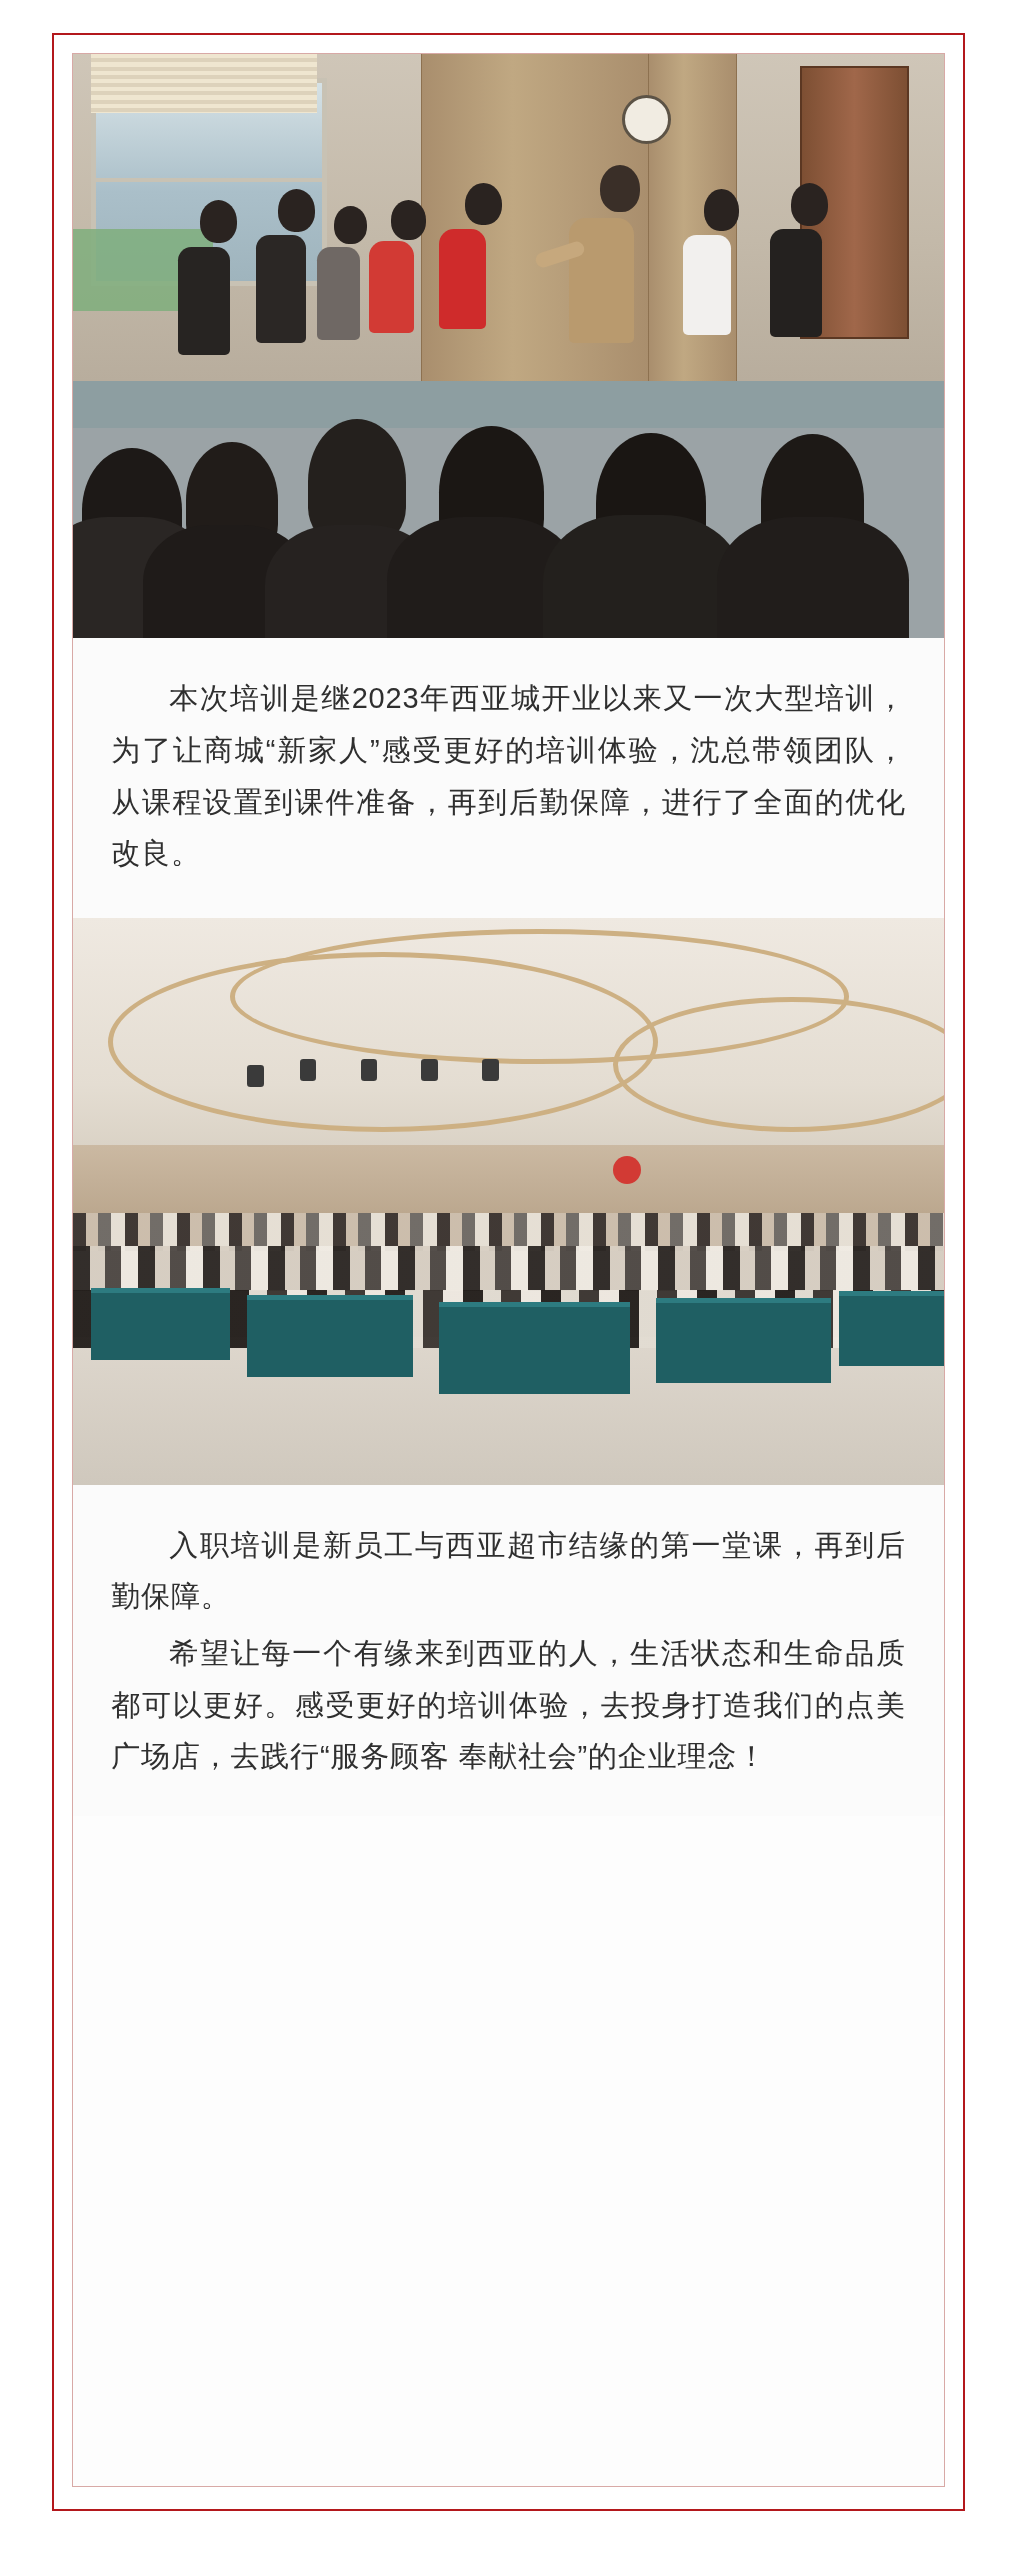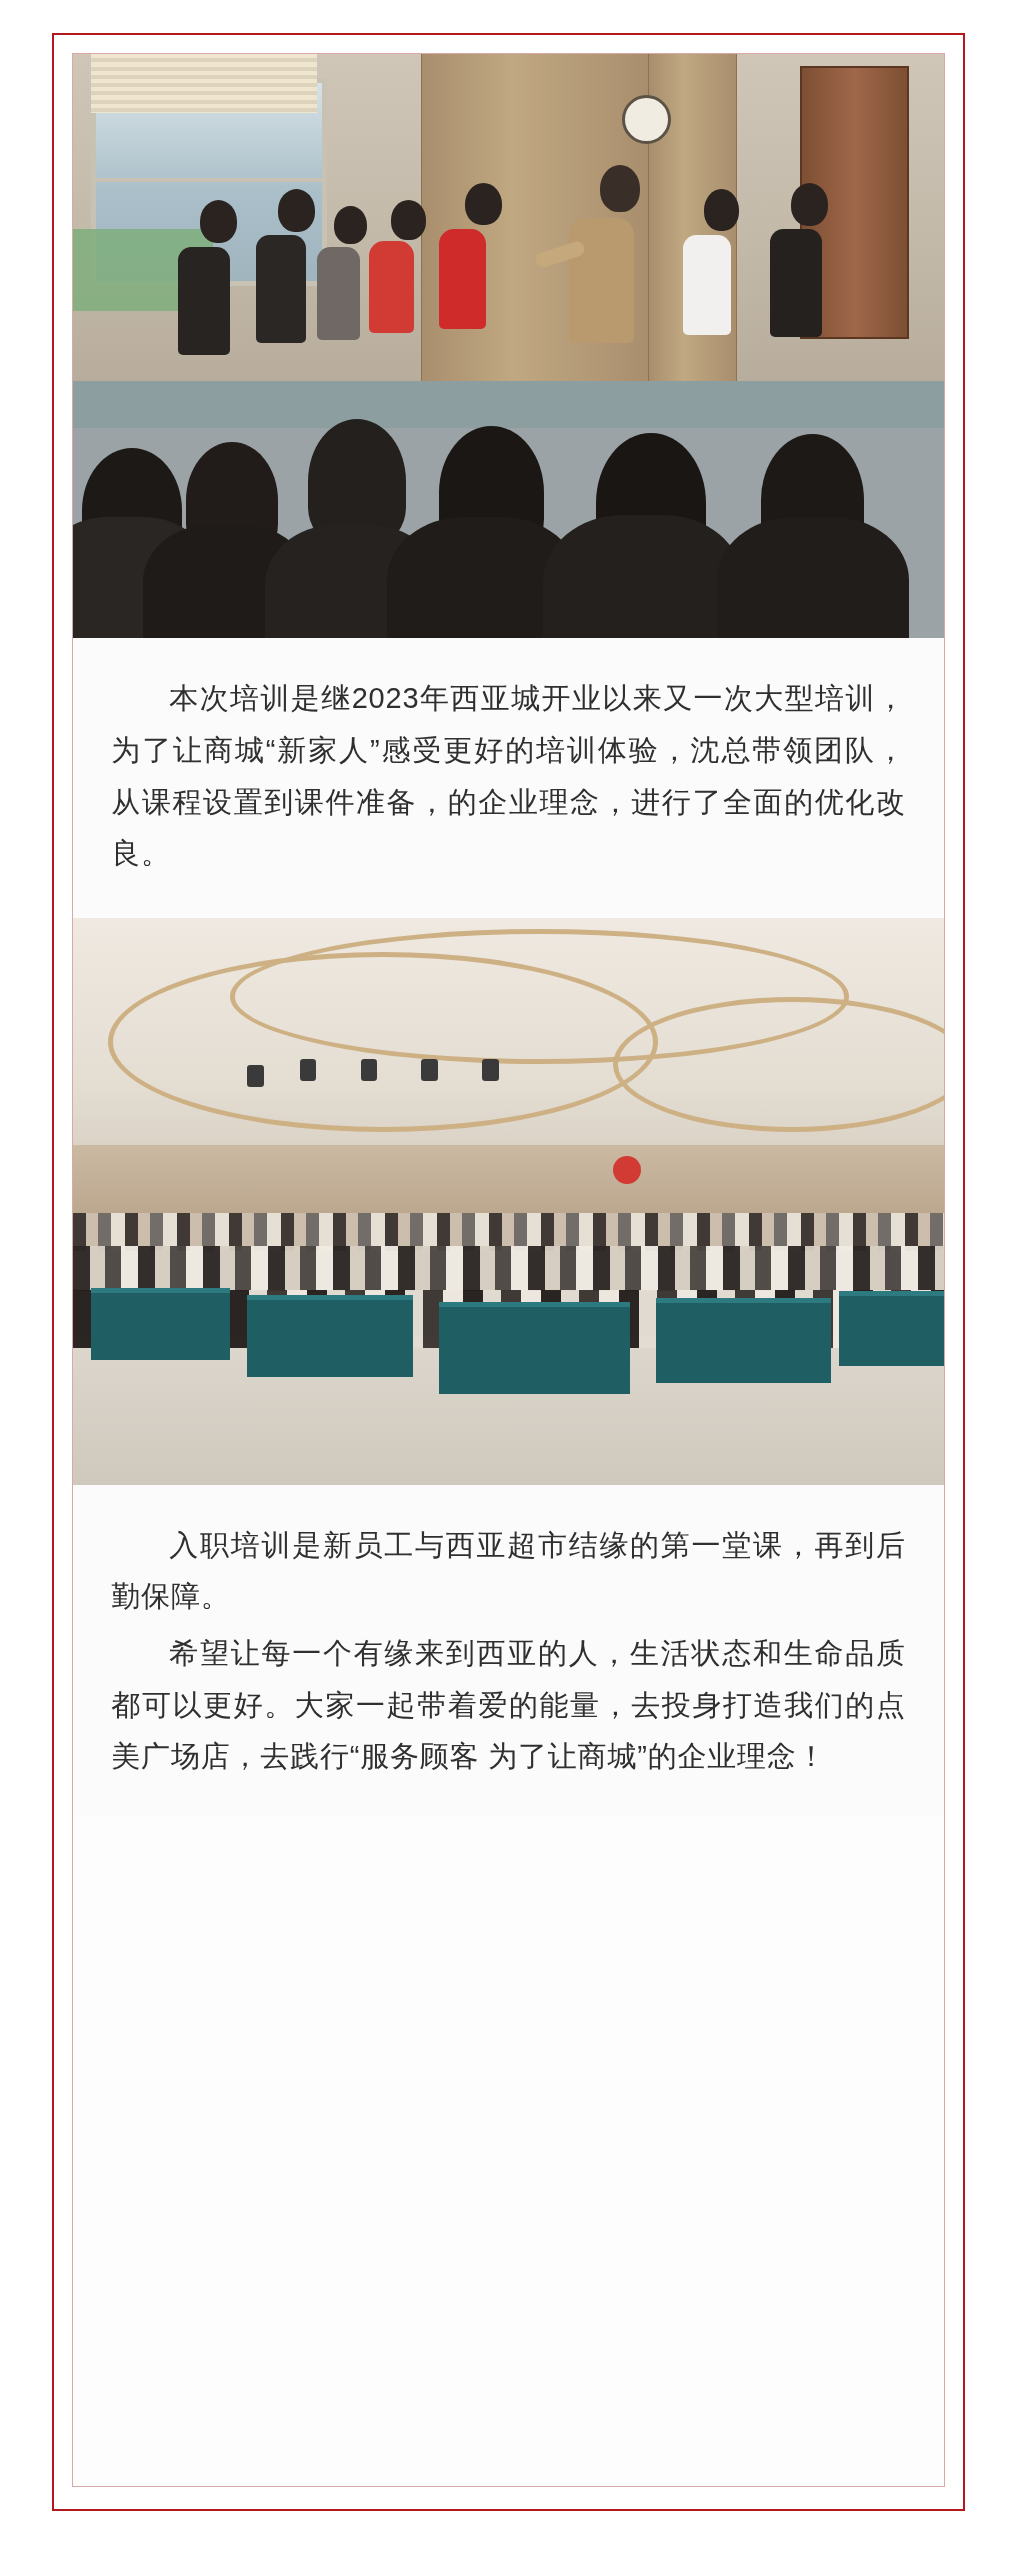--- a/index.html
+++ b/index.html
@@ -203,21 +203,21 @@
 
             <div class="head" style="left:60%;bottom:18%;width:110px;height:140px;background:#1a1613;border-radius:50% 50% 30% 30%;"></div>
             <div class="body-sh" style="left:54%;bottom:-12%;width:200px;height:167px;background:#23201d;"></div>
 
             <div class="head" style="left:79%;bottom:20%;width:103px;height:132px;background:#1d1916;border-radius:50% 50% 30% 30%;"></div>
             <div class="body-sh" style="left:74%;bottom:-10%;width:192px;height:158px;background:#211d1b;"></div>
           </div>
         </div>
 
         <div class="textblock">
-          <p class="para">本次培训是继2023年西亚城开业以来又一次大型培训，为了让商城“新家人”感受更好的培训体验，沈总带领团队，从课程设置到课件准备，的企业理念，进行了全面的优化改良。</p>
+          <p class="para">本次培训是继2023年西亚城开业以来又一次大型培训，为了让商城“新家人”感受更好的培训体验，沈总带领团队，从课程设置到课件准备，再到后勤保障，进行了全面的优化改良。</p>
         </div>
 
         <div class="photo photo-2">
           <div class="p2-ceiling"></div>
           <div class="p2-oval" style="left:4%;top:6%;width:62%;height:30%;"></div>
           <div class="p2-oval" style="left:18%;top:2%;width:70%;height:22%;"></div>
           <div class="p2-oval" style="left:62%;top:14%;width:40%;height:22%;"></div>
 
           <div class="p2-light" style="left:20%;top:26%;"></div>
           <div class="p2-light" style="left:26%;top:25%;"></div>
@@ -237,20 +237,20 @@
 
           <div class="p2-table" style="left:2%;bottom:22%;width:16%;height:67px;"></div>
           <div class="p2-table" style="left:20%;bottom:19%;width:19%;height:77px;"></div>
           <div class="p2-table" style="left:42%;bottom:16%;width:22%;height:87px;"></div>
           <div class="p2-table" style="left:67%;bottom:18%;width:20%;height:80px;"></div>
           <div class="p2-table" style="left:88%;bottom:21%;width:14%;height:70px;"></div>
         </div>
 
         <div class="textblock">
           <p class="para">入职培训是新员工与西亚超市结缘的第一堂课，再到后勤保障。</p>
-          <p class="para tight">希望让每一个有缘来到西亚的人，生活状态和生命品质都可以更好。大家一起带着爱的能量，去投身打造我们的点美广场店，去践行“服务顾客 为了让商城”的企业理念！</p>
+          <p class="para tight">希望让每一个有缘来到西亚的人，生活状态和生命品质都可以更好。感受更好的培训体验，去投身打造我们的点美广场店，去践行“服务顾客 奉献社会”的企业理念！</p>
         </div>
 
       </div>
     </div>
   </div>
 </div>
 
 
 </body></html>

